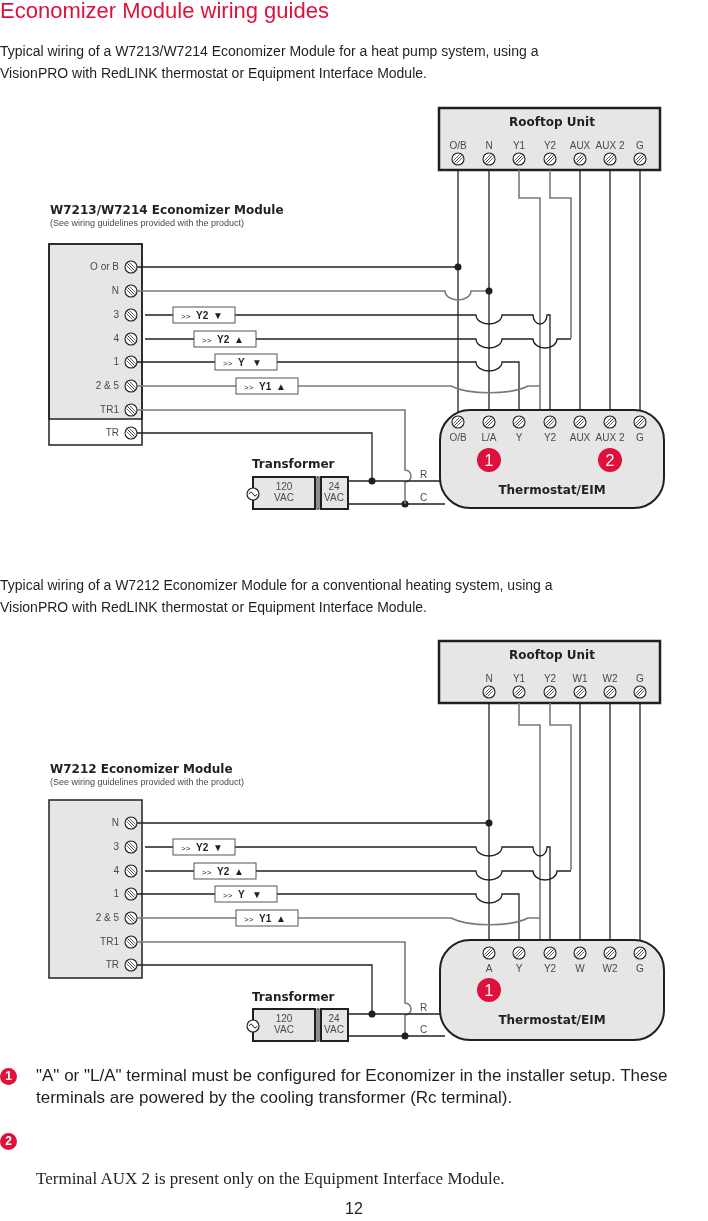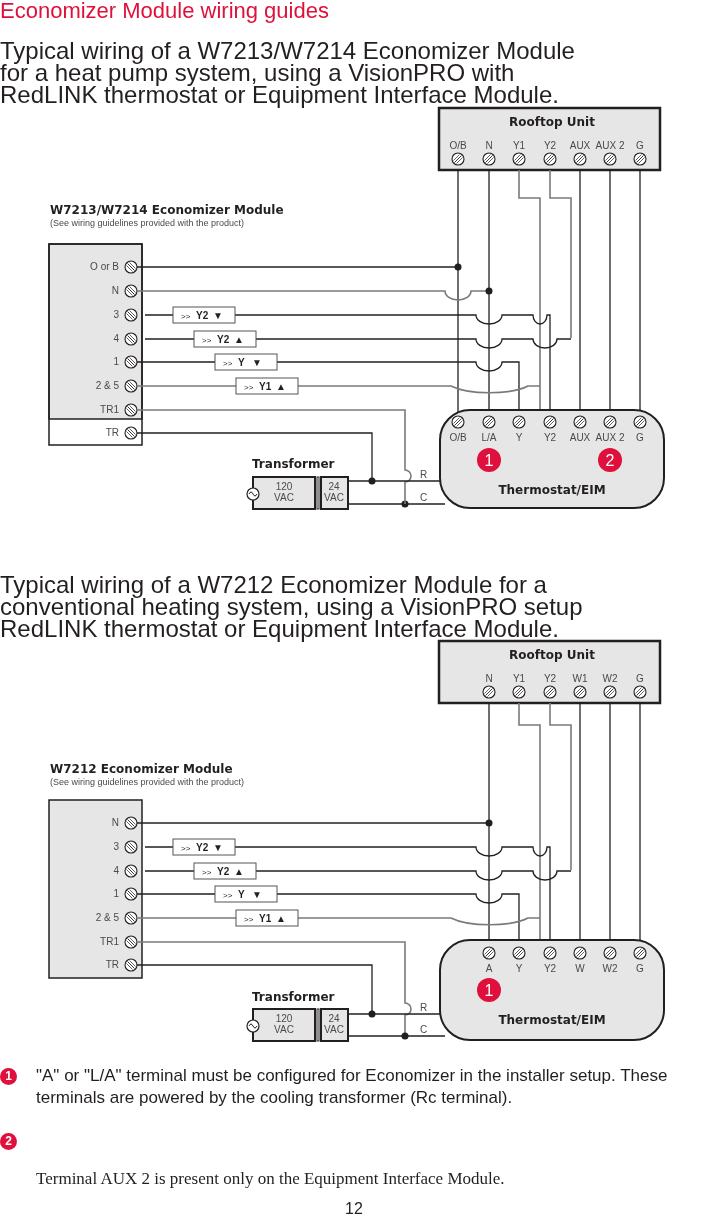--- a/index.html
+++ b/index.html
@@ -1,19 +1,19 @@
 <!DOCTYPE html>
 <html><head>
   <meta charset="utf-8">
   <style>
     html, body { margin: 0; padding: 0; background: #ffffff; }
     body { width: 708px; height: 1221px; position: relative; overflow: hidden;
            font-family: "Liberation Sans", sans-serif; color: #231f20; }
     .title { position: absolute; left: 0; top: -2px; font-size: 22px; color: #e0103c; font-weight: normal; white-space: nowrap; }
-    .para { position: absolute; left: 0; font-size: 24px; line-height: 22px; color: #231f20; width: 589px; }
+    .para { position: absolute; left: 0; font-size: 14px; line-height: 22px; color: #231f20; width: 589px; }
     .para1 { top: 40px; }
     .para2 { top: 574px; }
     svg.diagram { position: absolute; left: 0; }
     .d1 { top: 100px; }
     .d2 { top: 635px; }
     .note { position: absolute; left: 36px; font-size: 17px; line-height: 22px; width: 670px; }
     .note1 { top: 1065px; }
     .note2 { top: 1168px; font-family: Liberation Serif, serif; }
     .note-badge { position: absolute; left: 0; width: 17px; height: 17px; border-radius: 50%; background: #e0103c; color: #fff;
                   font-size: 12px; font-weight: bold; text-align: center; line-height: 17px; }
@@ -206,21 +206,21 @@
       <text x="489" y="466" text-anchor="middle" font-size="16" fill="#fff">1</text>
     </g>
     <g>
       <circle cx="610" cy="460" r="12" fill="#e0103c"></circle>
       <text x="610" y="466" text-anchor="middle" font-size="16" fill="#fff">2</text>
     </g>
     <text x="552" y="494" text-anchor="middle" class="box-title">Thermostat/EIM</text>
   </g>
 </svg>
 
-<div class="para para2">Typical wiring of a W7212 Economizer Module for a conventional heating system, using a VisionPRO setup RedLINK thermostat or Equipment Interface Module.</div>
+<div class="para para2">Typical wiring of a W7212 Economizer Module for a conventional heating system, using a VisionPRO with RedLINK thermostat or Equipment Interface Module.</div>
 
 <svg class="diagram d2" width="708" height="410" viewBox="0 635 708 410">
   <defs>
     <g id="screw2">
       <circle r="6" fill="#ffffff" stroke="#231f20" stroke-width="1.1"></circle>
       <line x1="-3.5" y1="3.5" x2="3.5" y2="-3.5" stroke="#231f20" stroke-width="0.9"></line>
       <line x1="-1.5" y1="4.5" x2="4.5" y2="-1.5" stroke="#231f20" stroke-width="0.7"></line>
       <line x1="-4.5" y1="1.5" x2="1.5" y2="-4.5" stroke="#231f20" stroke-width="0.7"></line>
     </g>
     <g id="screw2b">

